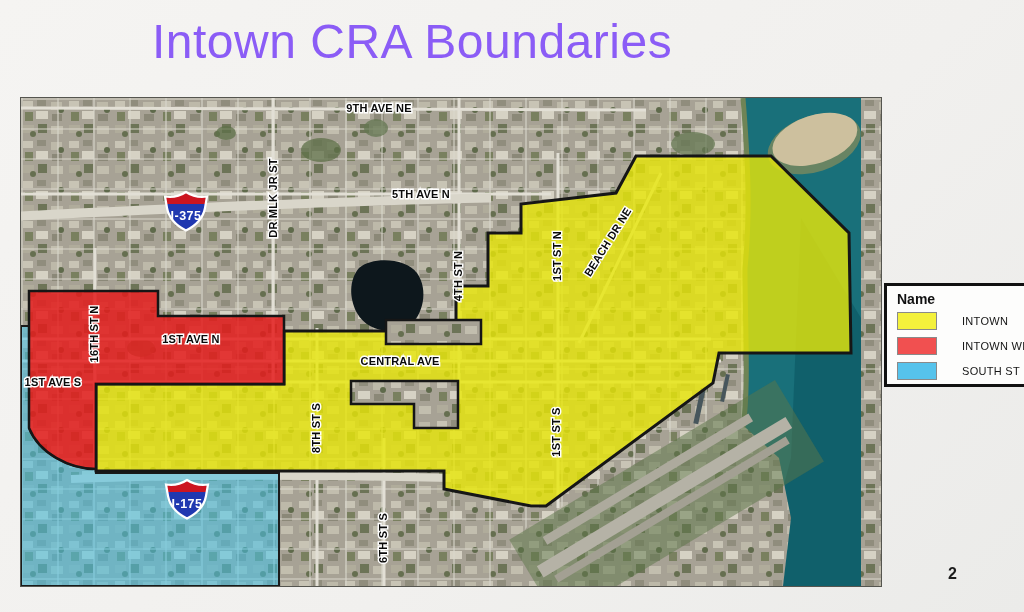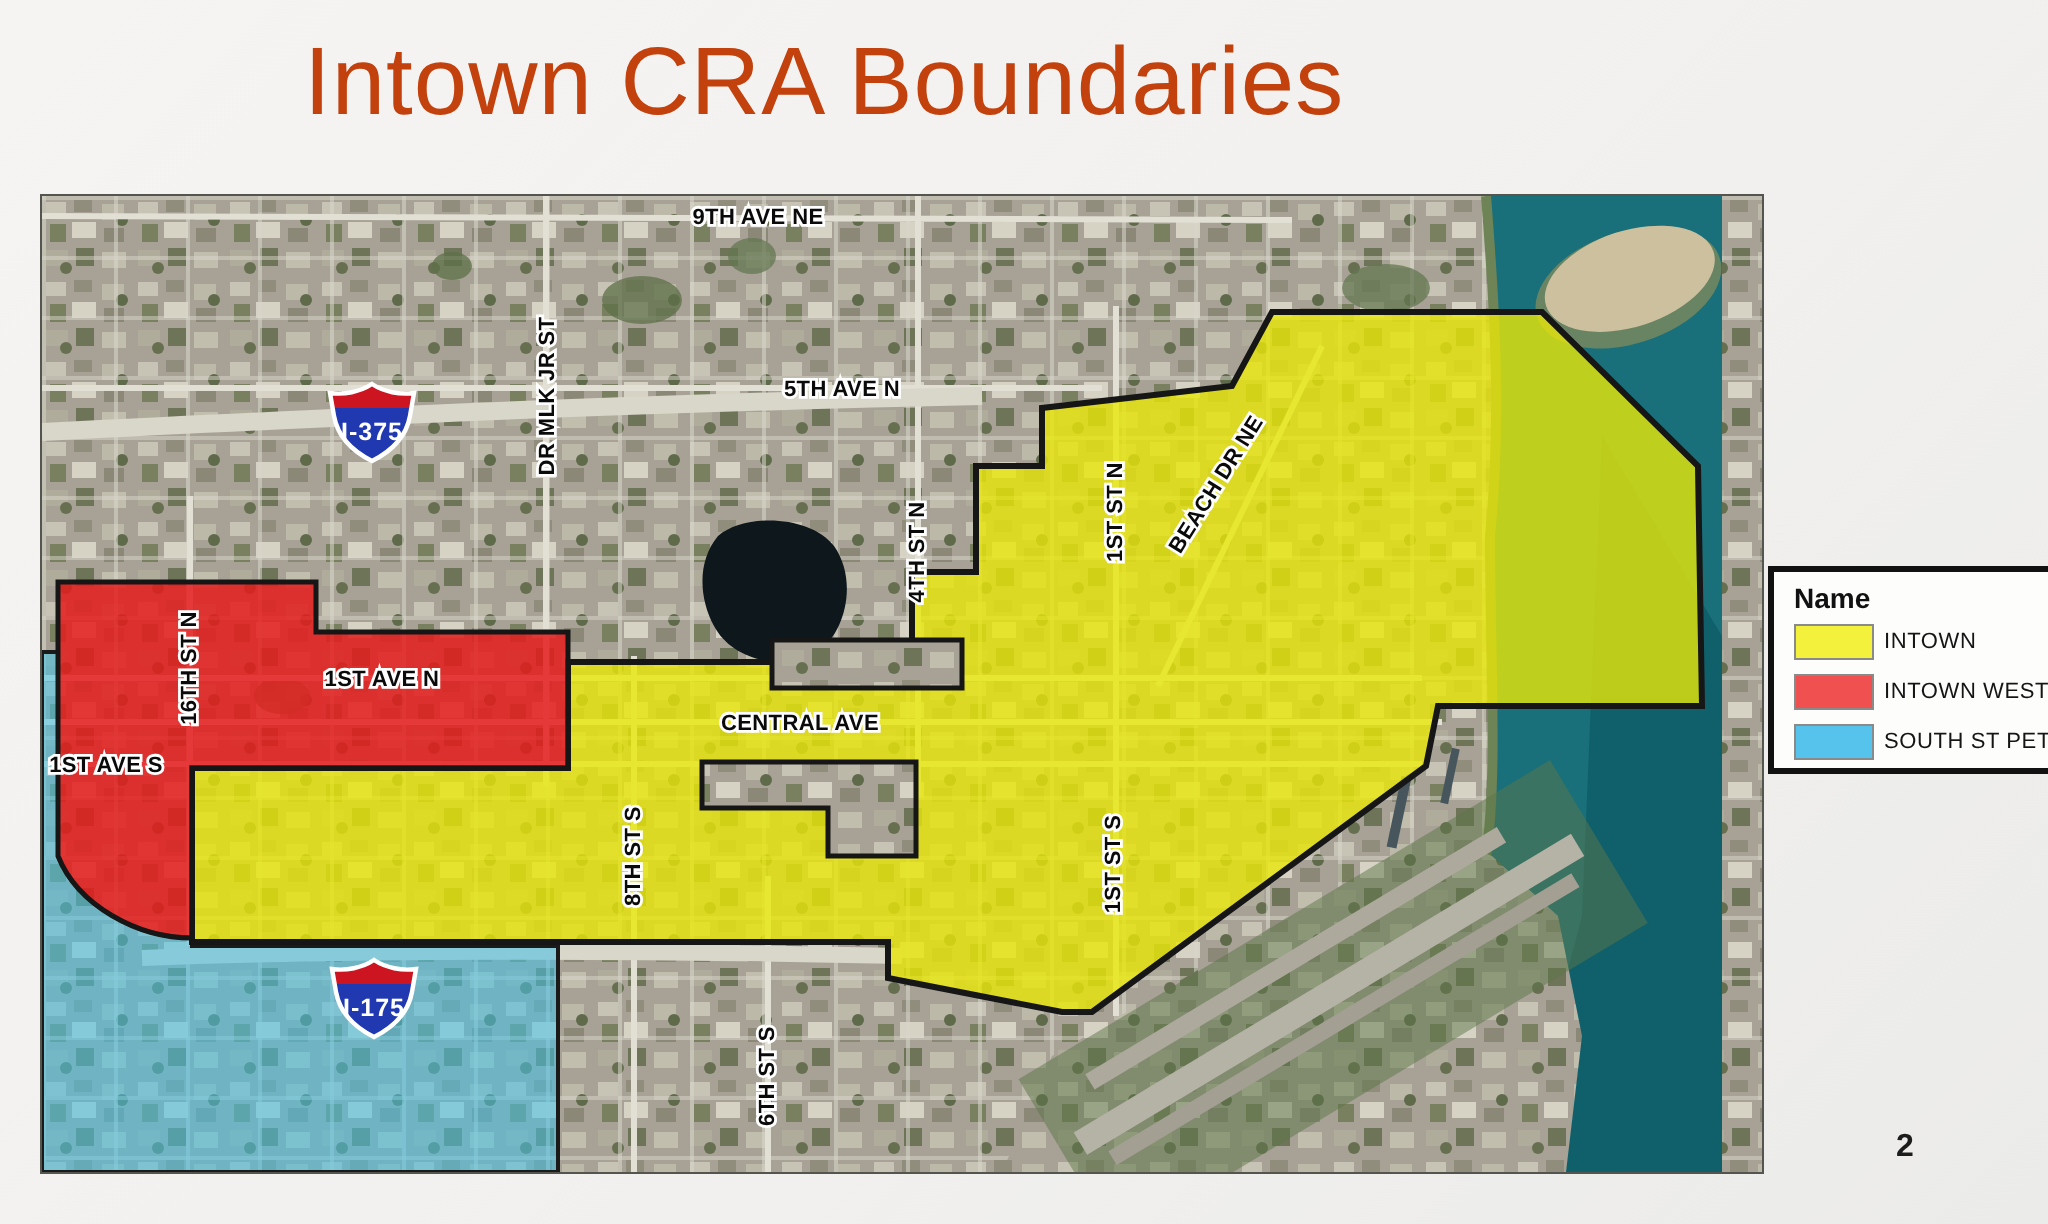--- a/index.html
+++ b/index.html
@@ -3,21 +3,21 @@
 <meta charset="utf-8">
 <style>
   html,body{margin:0;padding:0;}
   body{
     width:1024px;height:612px;position:relative;overflow:hidden;
     background:linear-gradient(135deg,#f5f4f2 0%,#f1f0ee 60%,#ebebe9 100%);
     font-family:"Liberation Sans",sans-serif;
   }
   .slide-title{
     position:absolute;left:152px;top:14px;margin:0;
-    font-size:48px;font-weight:400;color:#c2410c;letter-spacing:.5px;
+    font-size:48px;font-weight:400;color:#8b5cf6;letter-spacing:.5px;
   }
   .map-wrap{
     position:absolute;left:20px;top:97px;width:860px;height:488px;
     border:1px solid #55554f;box-sizing:content-box;background:#a7a295;
   }
   .map-wrap svg{display:block}
   .street-label{
     font-family:"Liberation Sans",sans-serif;font-size:11px;font-weight:bold;
     fill:#0a0a0a;stroke:#ffffff;stroke-width:2.8px;paint-order:stroke;
     letter-spacing:.2px;text-anchor:middle;
@@ -27,21 +27,21 @@
     fill:#ffffff;text-anchor:middle;letter-spacing:.5px;
   }
   .legend{
     position:absolute;left:884px;top:283px;width:168px;height:104px;
     background:#fdfdfc;border:3px solid #111;box-sizing:border-box;
     padding:5px 0 0 10px;
   }
   .legend-title{font-size:14px;font-weight:bold;color:#111;margin:0 0 5px 0;}
   .legend-row{display:flex;align-items:center;margin-bottom:7px;}
   .legend-swatch{width:38px;height:16px;border:1px solid #8a8a8a;flex:0 0 auto;}
-  .legend-label{font-size:11px;color:#151515;margin-left:5px;white-space:nowrap;letter-spacing:.3px;}
+  .legend-label{font-size:11px;color:#151515;margin-left:25px;white-space:nowrap;letter-spacing:.3px;}
   .page-number{
     position:absolute;left:948px;top:565px;font-size:16px;font-weight:bold;color:#1c1c1c;
   }
 </style>
 </head>
 <body>
 
 <h1 class="slide-title">Intown CRA Boundaries</h1>
 
 <div class="map-wrap">

